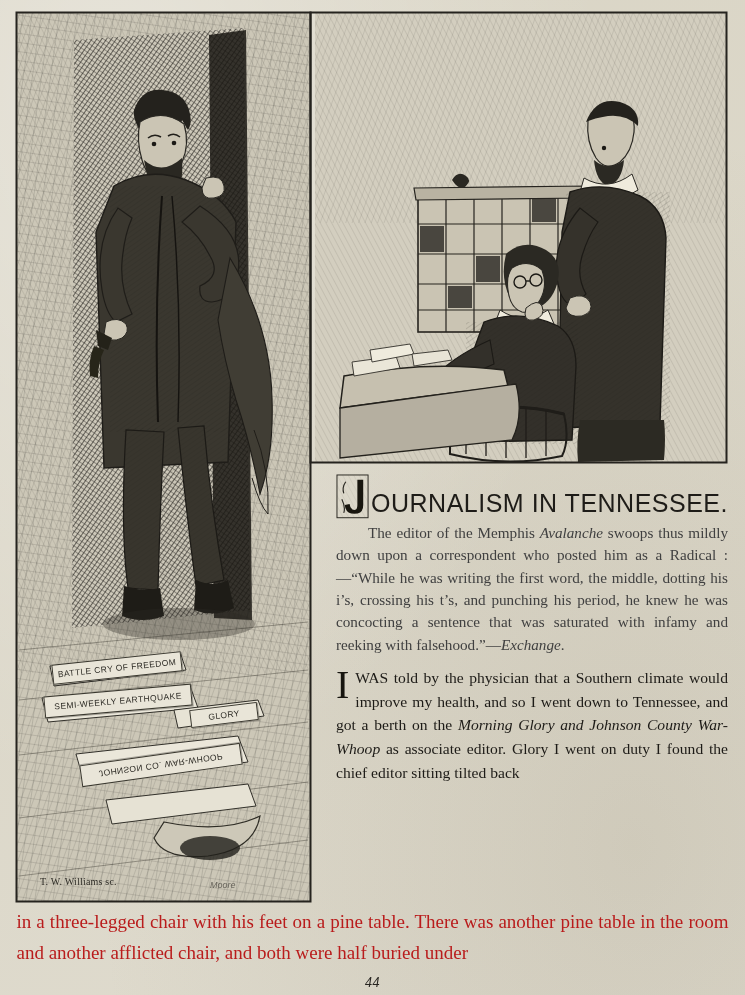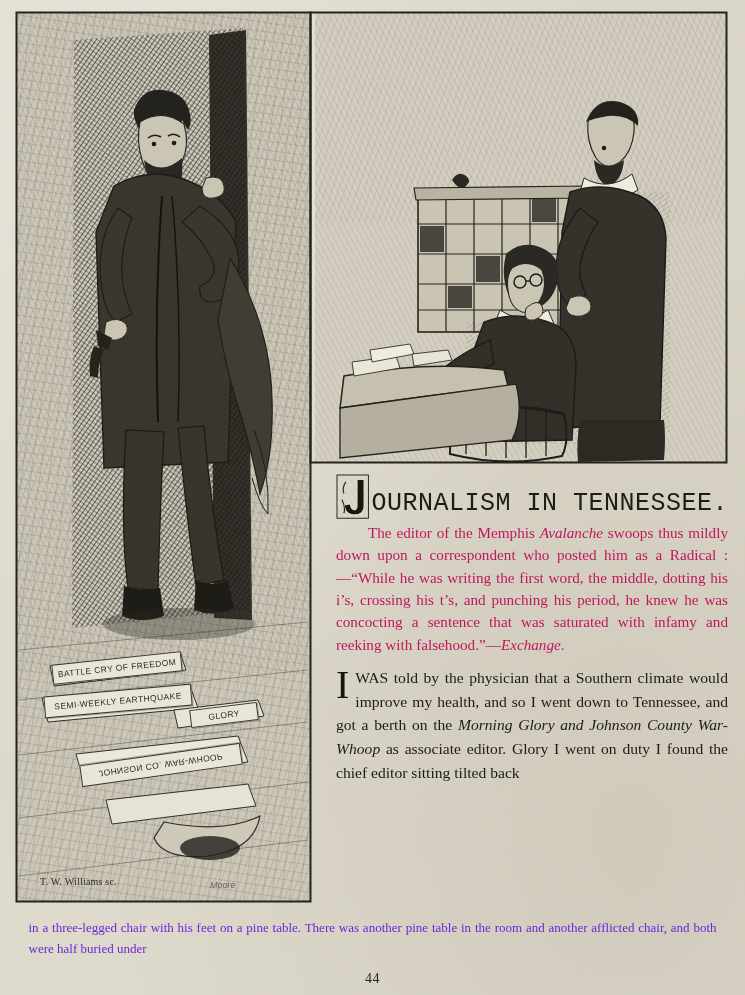--- a/index.html
+++ b/index.html
@@ -86,21 +86,21 @@
   }
 
   
   .textcol {
     position: absolute;
     left: 322px;
     top: 452px;
     width: 392px;
   }
   .article-title {
-    font-family: Liberation Mono, monospace;
+    font-family: Liberation Sans, sans-serif;
     font-size: 25px;
     letter-spacing: 0.5px;
     color: #1e1c18;
     white-space: nowrap;
     margin: 8px 0 4px 0;
     font-weight: normal;
     display: flex;
     align-items: flex-end;
     line-height: 1;
   }
@@ -108,21 +108,21 @@
     display: inline-block;
     width: 34px;
     height: 46px;
     margin-right: 2px;
     position: relative;
     top: 4px;
   }
   .intro {
     font-size: 15.2px;
     line-height: 1.47;
-    color: #be185d;
+    color: #404040;
     text-align: justify;
     margin: 6px 0 10px 0;
     text-indent: 32px;
   }
   .intro .it { font-style: italic; }
 
   .body-para {
     font-size: 15.6px;
     line-height: 1.52;
     color: #1d1b17;
@@ -142,33 +142,34 @@
   
   .fullwidth {
     position: relative;
     z-index: 1;
     width: 716px;
     margin: 2px auto 0 auto;
     padding: 0 14px;
     box-sizing: content-box;
   }
   .cont-para {
-    font-size: 13px;
+    font-size: 19px;
     line-height: 1.62;
-    color: #6d28d9;
+    color: #b91c1c;
     text-align: justify;
-    margin: 12px;
+    margin: 0;
     padding: 0 2px;
   }
   .folio {
     text-align: center;
     font-size: 14px;
     color: #262420;
     margin-top: 6px;
     letter-spacing: 0.5px;
+    font-style: italic;
   }
 </style>
 </head>
 <body>
 
 <div id="page">
   <div class="content">
 
     <div class="plate">
 

